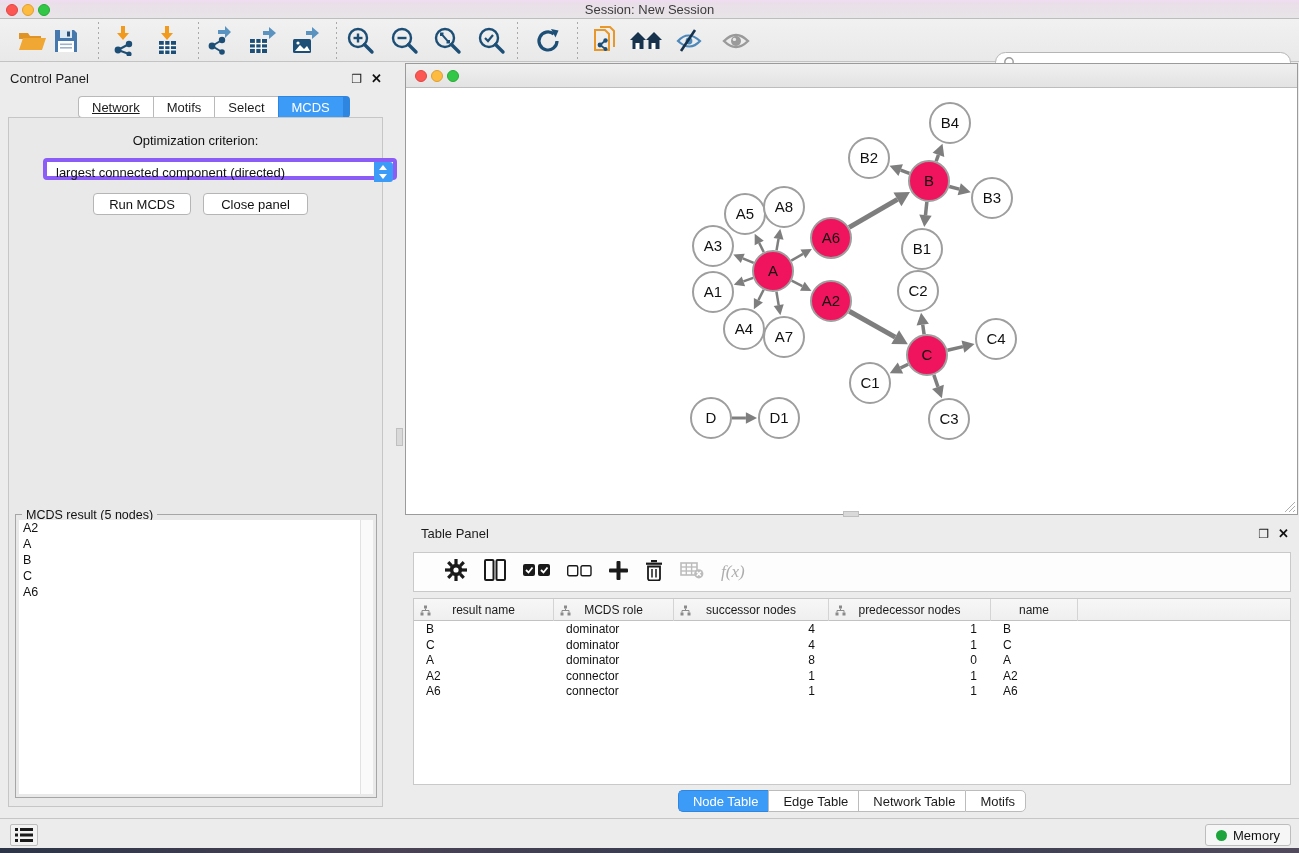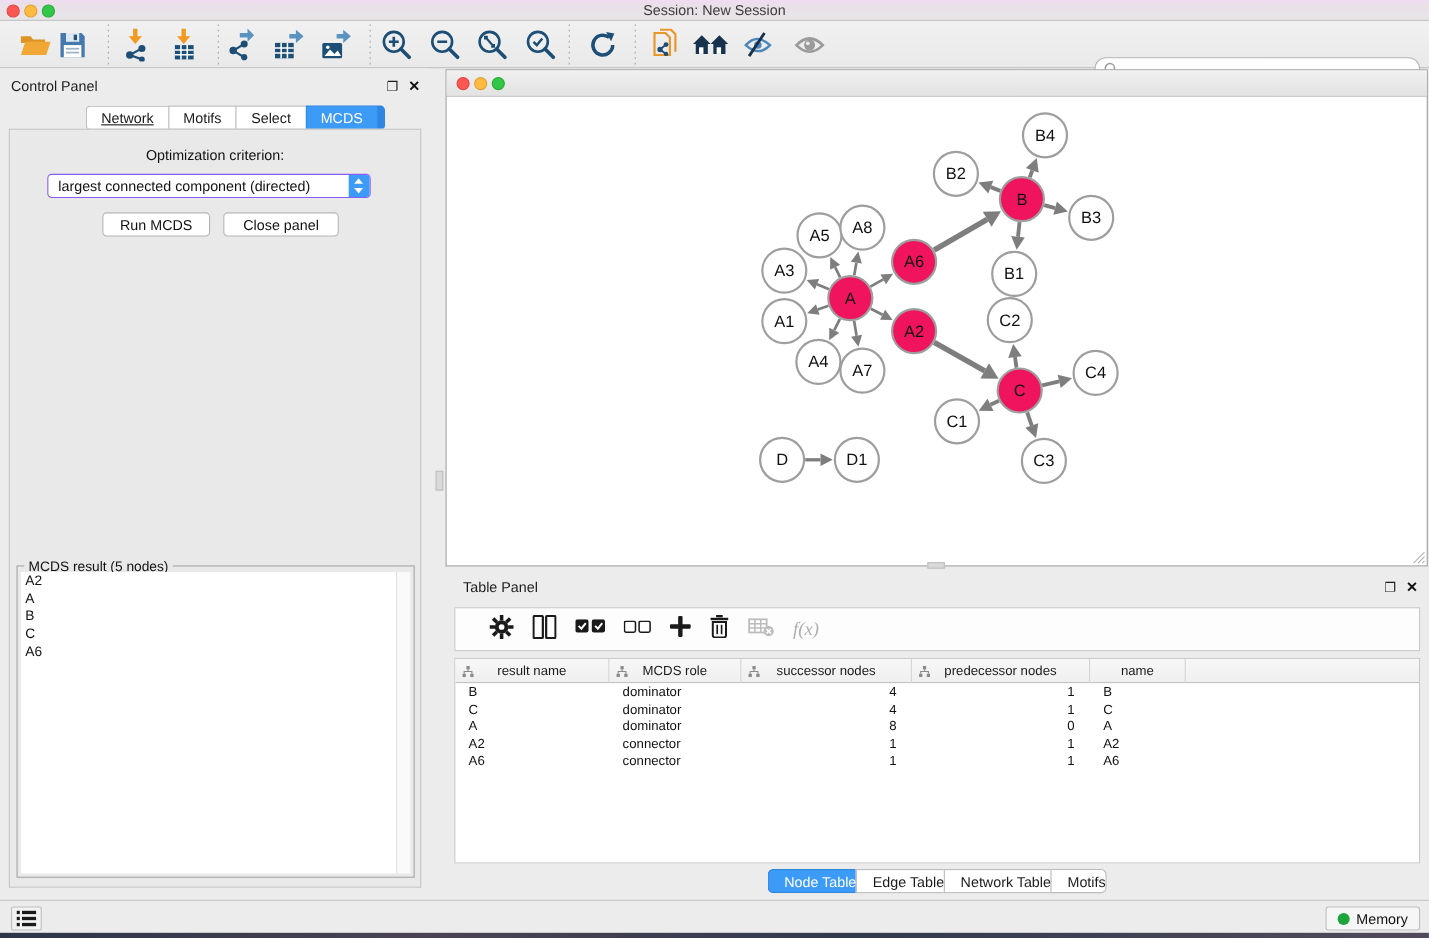--- a/index.html
+++ b/index.html
@@ -39,22 +39,22 @@
 
   .ctabs { position:absolute; left:78px; top:34px; display:flex; }
   .ctab { height:22px; padding:3px 13px 0 13px; font-size:13px; color:#1b1b1b; background:#fff;
     border:1px solid #b9b9b9; border-right:none; }
   .ctab:first-child { border-radius:4px 0 0 4px;text-decoration:underline; }
   .ctab:last-child { border-right:7px solid #0f172a; border-radius:0 4px 4px 0; }
   .ctab.active { background:#3d9bf8; border-color:#2f86e0; color:#fff; }
 
   .cbody { position:absolute; left:8px; top:55px; width:375px; height:690px; background:#e9e9e9; border:1px solid #c6c6c6; }
   .opt-label { position:absolute; left:0; right:0; top:15px; text-align:center; font-size:13px; color:#111; }
-  .dropdown { position:absolute; left:34px; top:40px; width:294px; height:22px; background:#fff;
-    border:1px solid #8b5cf6; border-radius:4px; }
+  .dropdown { position:absolute; left:34px; top:40px; width:354px; height:22px; background:#fff;
+    border:4px solid #8b5cf6; border-radius:4px; }
   .dropdown .val { position:absolute; left:9px; top:3px; font-size:13px; color:#111; white-space:nowrap; }
   .dd-step { position:absolute; right:0px; top:0px; width:19px; height:20px; background:#3d9bf8;
     border-radius:0 3px 3px 0; }
   .dd-step .up, .dd-step .dn { position:absolute; left:5px; width:0; height:0; border-left:4.5px solid transparent; border-right:4.5px solid transparent; }
   .dd-step .up { top:3px; border-bottom:5px solid #fff; }
   .dd-step .dn { bottom:3px; border-top:5px solid #fff; }
   .btn { position:absolute; height:22px; background:#fff; border:1px solid #b5b5b5; border-radius:4px;
     font-size:13px; color:#111; text-align:center; padding-top:3px; }
 
   .groupbox { position:absolute; left:6px; top:390px; width:362px; height:290px; }
@@ -85,21 +85,21 @@
   .fx { font-family:"Liberation Serif", serif; font-style:italic; font-size:17px; color:#adadad; }
   .ttable { position:absolute; left:8px; top:78px; width:878px; height:187px; background:#fff; border:1px solid #c9c9c9; overflow:hidden; }
   .thead { display:flex; height:22px; background:linear-gradient(#f7f7f7,#efefef); border-bottom:1px solid #c2c2c2; }
   .thcell { position:relative; height:22px; border-right:1px solid #d4d4d4; font-size:12px; color:#1a1a1a;
     display:flex; align-items:center; justify-content:center; }
   .thcell svg { position:absolute; left:6px; top:6px; }
   .trow { display:flex; height:15.6px; }
   .tcell { font-size:12px; color:#111; height:16px; line-height:16px; white-space:nowrap; overflow:hidden; }
 
   .btabs { position:absolute; left:0; right:0; top:270px; display:flex; justify-content:center; }
-  .btab { height:22px; padding:3px 0 0 14px; font-size:13px; color:#1b1b1b; background:#fff;
+  .btab { height:22px; padding:3px 10px 0 14px; font-size:13px; color:#1b1b1b; background:#fff;
     border:1px solid #bcbcbc; border-right:none; }
   .btab:first-child { border-radius:5px 0 0 5px; }
   .btab:last-child { border-right:1px solid #bcbcbc; border-radius:0 5px 5px 0; }
   .btab.active { background:#3d9bf8; border-color:#2f86e0; color:#fff; }
 
   
   .statusbar { position:absolute; left:0; top:818px; width:1299px; height:30px; background:#ececec; border-top:1px solid #c6c6c6; }
   .sb-left-btn { position:absolute; left:10px; top:5px; width:28px; height:22px; background:#f2f2f2;
     border:1px solid #bdbdbd; border-radius:2px; display:flex; align-items:center; justify-content:center; }
   .memory-btn { position:absolute; right:8px; top:5px; width:86px; height:22px; background:#f6f6f6;

